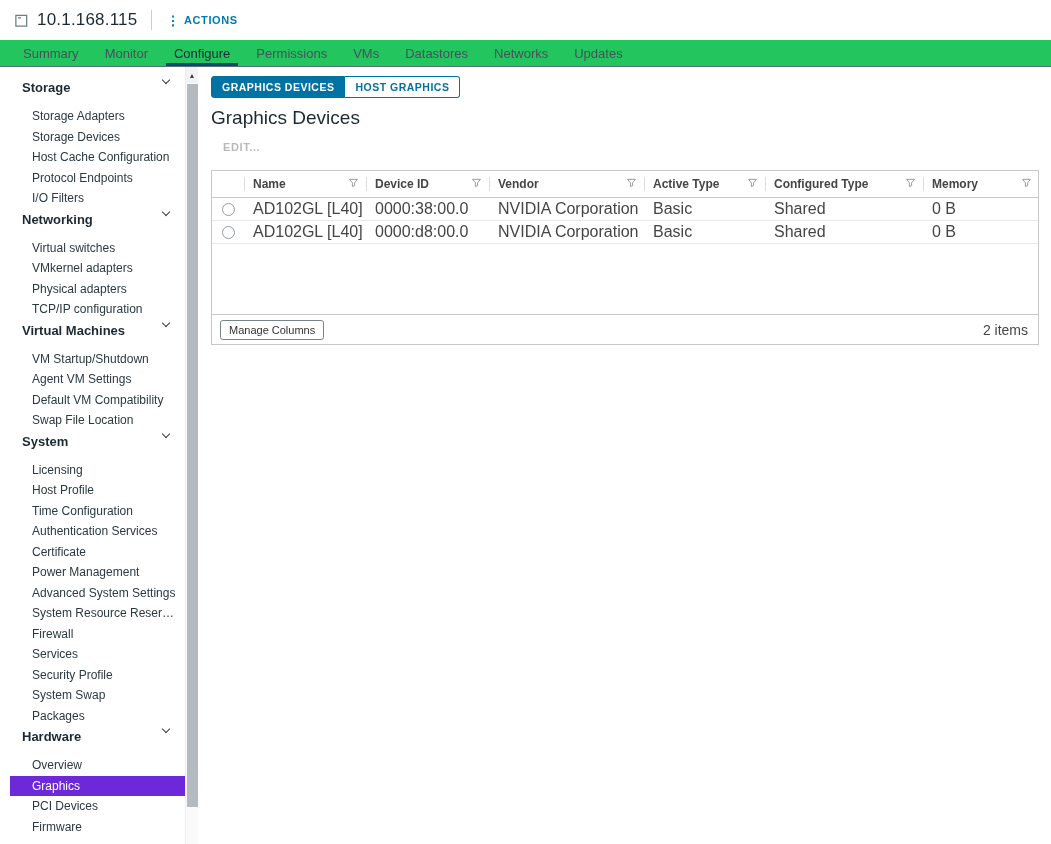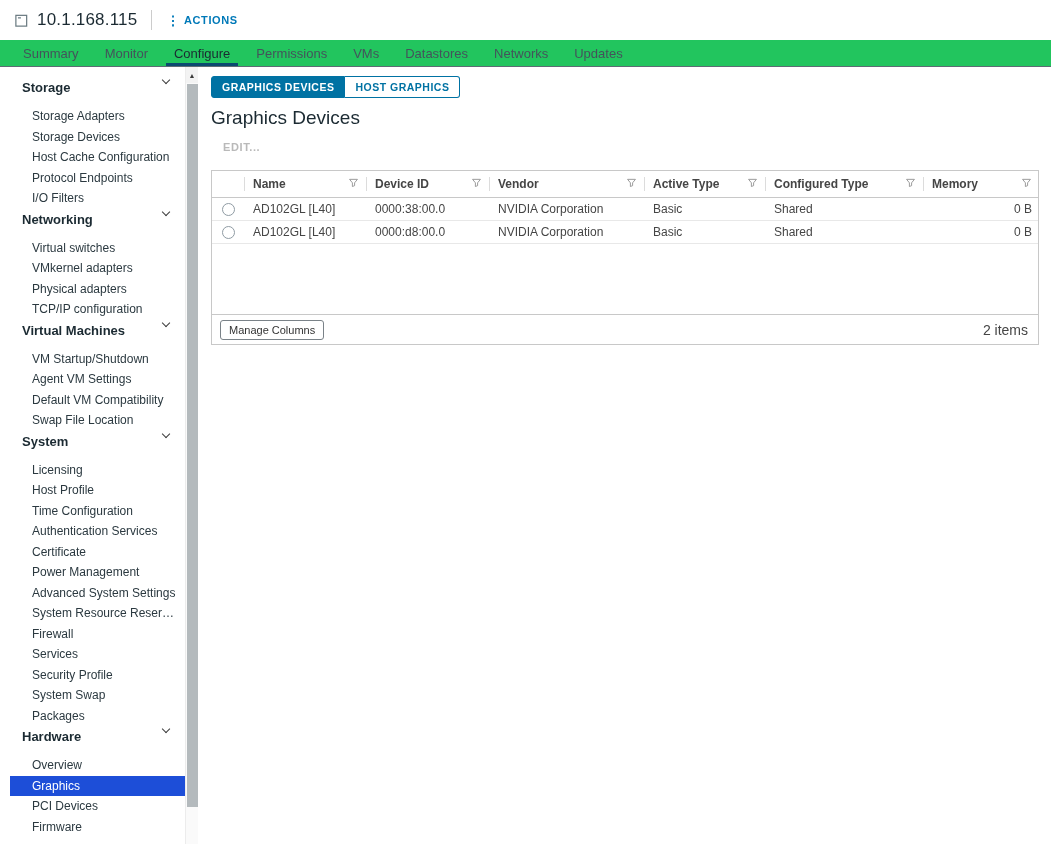--- a/index.html
+++ b/index.html
@@ -26,52 +26,52 @@
   .scroll-strip { width: 13px; background: #fafafa; border-left: 1px solid #ececec; position: relative; }
   .scroll-up { height: 16px; display: flex; align-items: center; justify-content: center; font-size: 7px; color: #3c3c3c; cursor: pointer; background: #f3f3f3; }
   .scroll-thumb { position: absolute; top: 17px; left: 1px; width: 11px; height: 93%; background: #b4babd; }
   .content { flex: 1; padding: 9px 12px 0 13px; background: #fff; }
 
   
   .section { margin-bottom: 3px; }
   .section-header { display: flex; align-items: flex-start; justify-content: space-between; height: 26px; padding: 0 16px 0 12px; font-size: 13px; font-weight: bold; color: #1b2a32; cursor: pointer; margin-top: 3px; }
   .chevron { width: 6px; height: 6px; border-right: 1.5px solid #3c3c3c; border-bottom: 1.5px solid #3c3c3c; transform: rotate(45deg); margin-top: -3px; }
   .item { height: 20.5px; line-height: 20.5px; padding: 0 8px 0 22px; font-size: 12px; color: #2b3940; cursor: pointer; white-space: nowrap; overflow: hidden; text-overflow: ellipsis; }
-  .item.selected { background: #1d4ed8; color: #ffffff; }
+  .item.selected { background: #6d28d9; color: #ffffff; }
 
   
   .seg-group { display: flex; }
   .seg { font-size: 10.5px; font-weight: bold; letter-spacing: .5px; padding: 4px 10px; border: 1px solid #0072a3; color: #0072a3; background: #fff; cursor: pointer; white-space: nowrap; }
   .seg.active { background: #0072a3; color: #fff; }
   .seg:first-child { border-radius: 3px 0 0 3px; }
   .seg:last-child { border-radius: 0 3px 3px 0; border-left: none; }
   .page-title { font-size: 19px; font-weight: 400; color: #1b2a32; margin-top: 9px; }
   .edit-btn { display: inline-block; margin: 12px 0 0 12px; font-size: 11px; font-weight: bold; letter-spacing: .6px; color: #b9b9b9; cursor: default; }
 
   
   .grid { width: 828px; margin-top: 15px; border: 1px solid #c8c8c8; background: #fff; }
   .grid-header { display: flex; height: 27px; border-bottom: 1px solid #c8c8c8; }
   .gh-cell { display: flex; align-items: center; justify-content: space-between; padding: 0 8px; font-size: 12px; font-weight: bold; color: #454545; position: relative; }
   .gh-cell:not(:last-child)::after { content: ""; position: absolute; right: 0; top: 6px; bottom: 6px; width: 1px; background: #dcdcdc; }
-  .grid-row { display: flex; align-items: center; height: 23px; border-bottom: 1px solid #e8e8e8; font-size: 12px; color: #454545; }
+  .grid-row { display: flex; align-items: center; height: 23px; border-bottom: 1px solid #e8e8e8; font-size: 16px; color: #454545; }
   .gr-cell { padding: 0 8px; white-space: nowrap; overflow: hidden; }
   .radio-cell { display: flex; justify-content: center; padding: 0; }
   .radio { display: inline-block; width: 13px; height: 13px; border: 1px solid #8f9ba3; border-radius: 50%; background: #fff; cursor: pointer; }
   .grid-space { height: 70px; }
   .grid-footer { display: flex; align-items: center; justify-content: space-between; height: 30px; border-top: 1px solid #c8c8c8; padding: 0 10px 0 8px; }
   .manage-btn { font-family: "Liberation Sans", sans-serif; font-size: 11px; color: #333; background: #fff; border: 1px solid #7a8288; border-radius: 3px; padding: 3px 8px; cursor: pointer; }
   .items-count { font-size: 14px; color: #454545; }
 
   .w0 { width: 33px; flex: none; }
   .w1 { width: 122px; flex: none; }
   .w2 { width: 123px; flex: none; }
   .w3 { width: 155px; flex: none; }
   .w4 { width: 121px; flex: none; }
   .w5 { width: 158px; flex: none; }
-  .w6 { width: 116px; flex: none; text-align: right; }
+  .w6 { width: 116px; flex: none; }
 </style>
 </head>
 <body>
 
 <div class="topbar">
   <span class="host-icon">
     <svg width="15" height="15" viewBox="0 0 16 16">
         <rect x="2" y="2.5" width="11.5" height="11.5" fill="none" stroke="#6a7a81" stroke-width="1.3"></rect>
         <line x1="4.2" y1="5.2" x2="7.4" y2="5.2" stroke="#6a7a81" stroke-width="1.3"></line>
       </svg>

